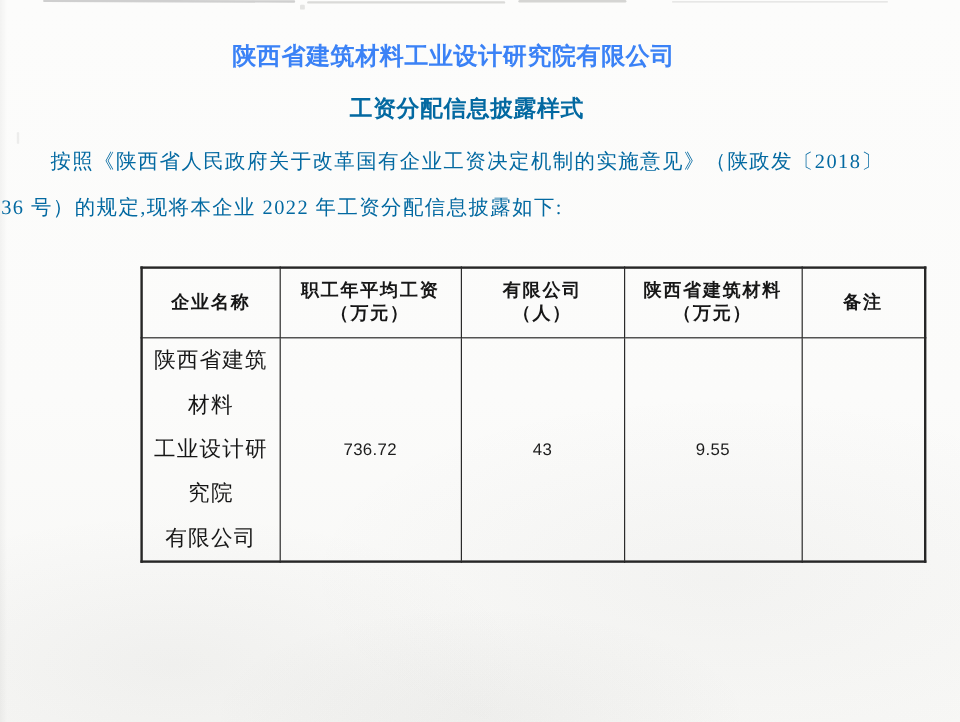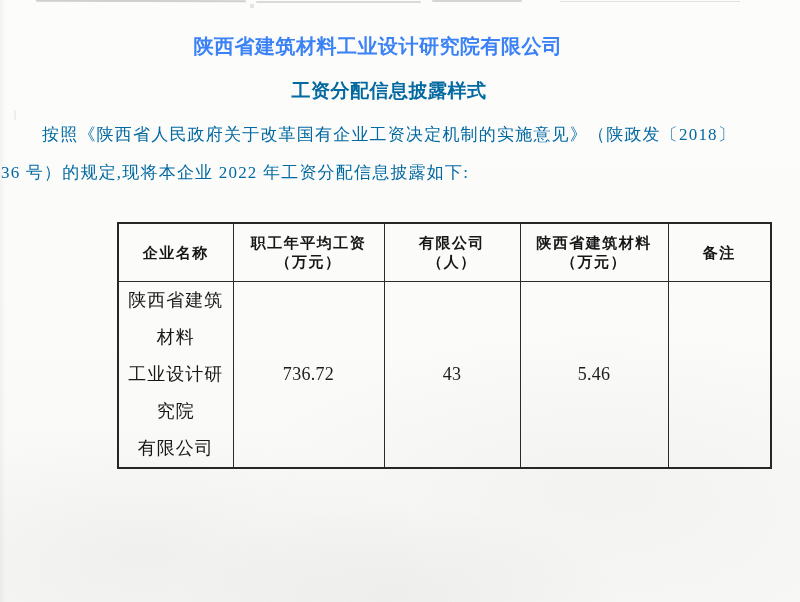--- a/index.html
+++ b/index.html
@@ -107,23 +107,23 @@
   td.company-cell {
     font-family: "Liberation Sans", sans-serif;
     font-weight: normal;
     font-size: 18px;
     line-height: 37px;
     letter-spacing: 1px;
     white-space: pre-line;
     color: #171717;
   }
   td.value-cell {
-    font-family: Liberation Serif, serif;
+    font-family: Liberation Sans, sans-serif;
     font-weight: normal;
-    font-size: 18px;
+    font-size: 14px;
     letter-spacing: 0.3px;
     color: #1d1d1d;
   }
 </style>
 </head>
 <body>
 
 <div class="artifact" id="art1"></div>
 <div class="artifact" id="art2"></div>
 <div class="artifact" id="art3"></div>
@@ -159,17 +159,17 @@
       <th>备注</th>
     </tr>
   </thead>
   <tbody>
     <tr>
       <td class="company-cell">陕西省建筑材料
 工业设计研究院
 有限公司</td>
       <td class="value-cell">736.72</td>
       <td class="value-cell">43</td>
-      <td class="value-cell">5.46</td>
+      <td class="value-cell">9.55</td>
       <td class="value-cell"></td>
     </tr>
   </tbody>
 </table>
 
 </body></html>

